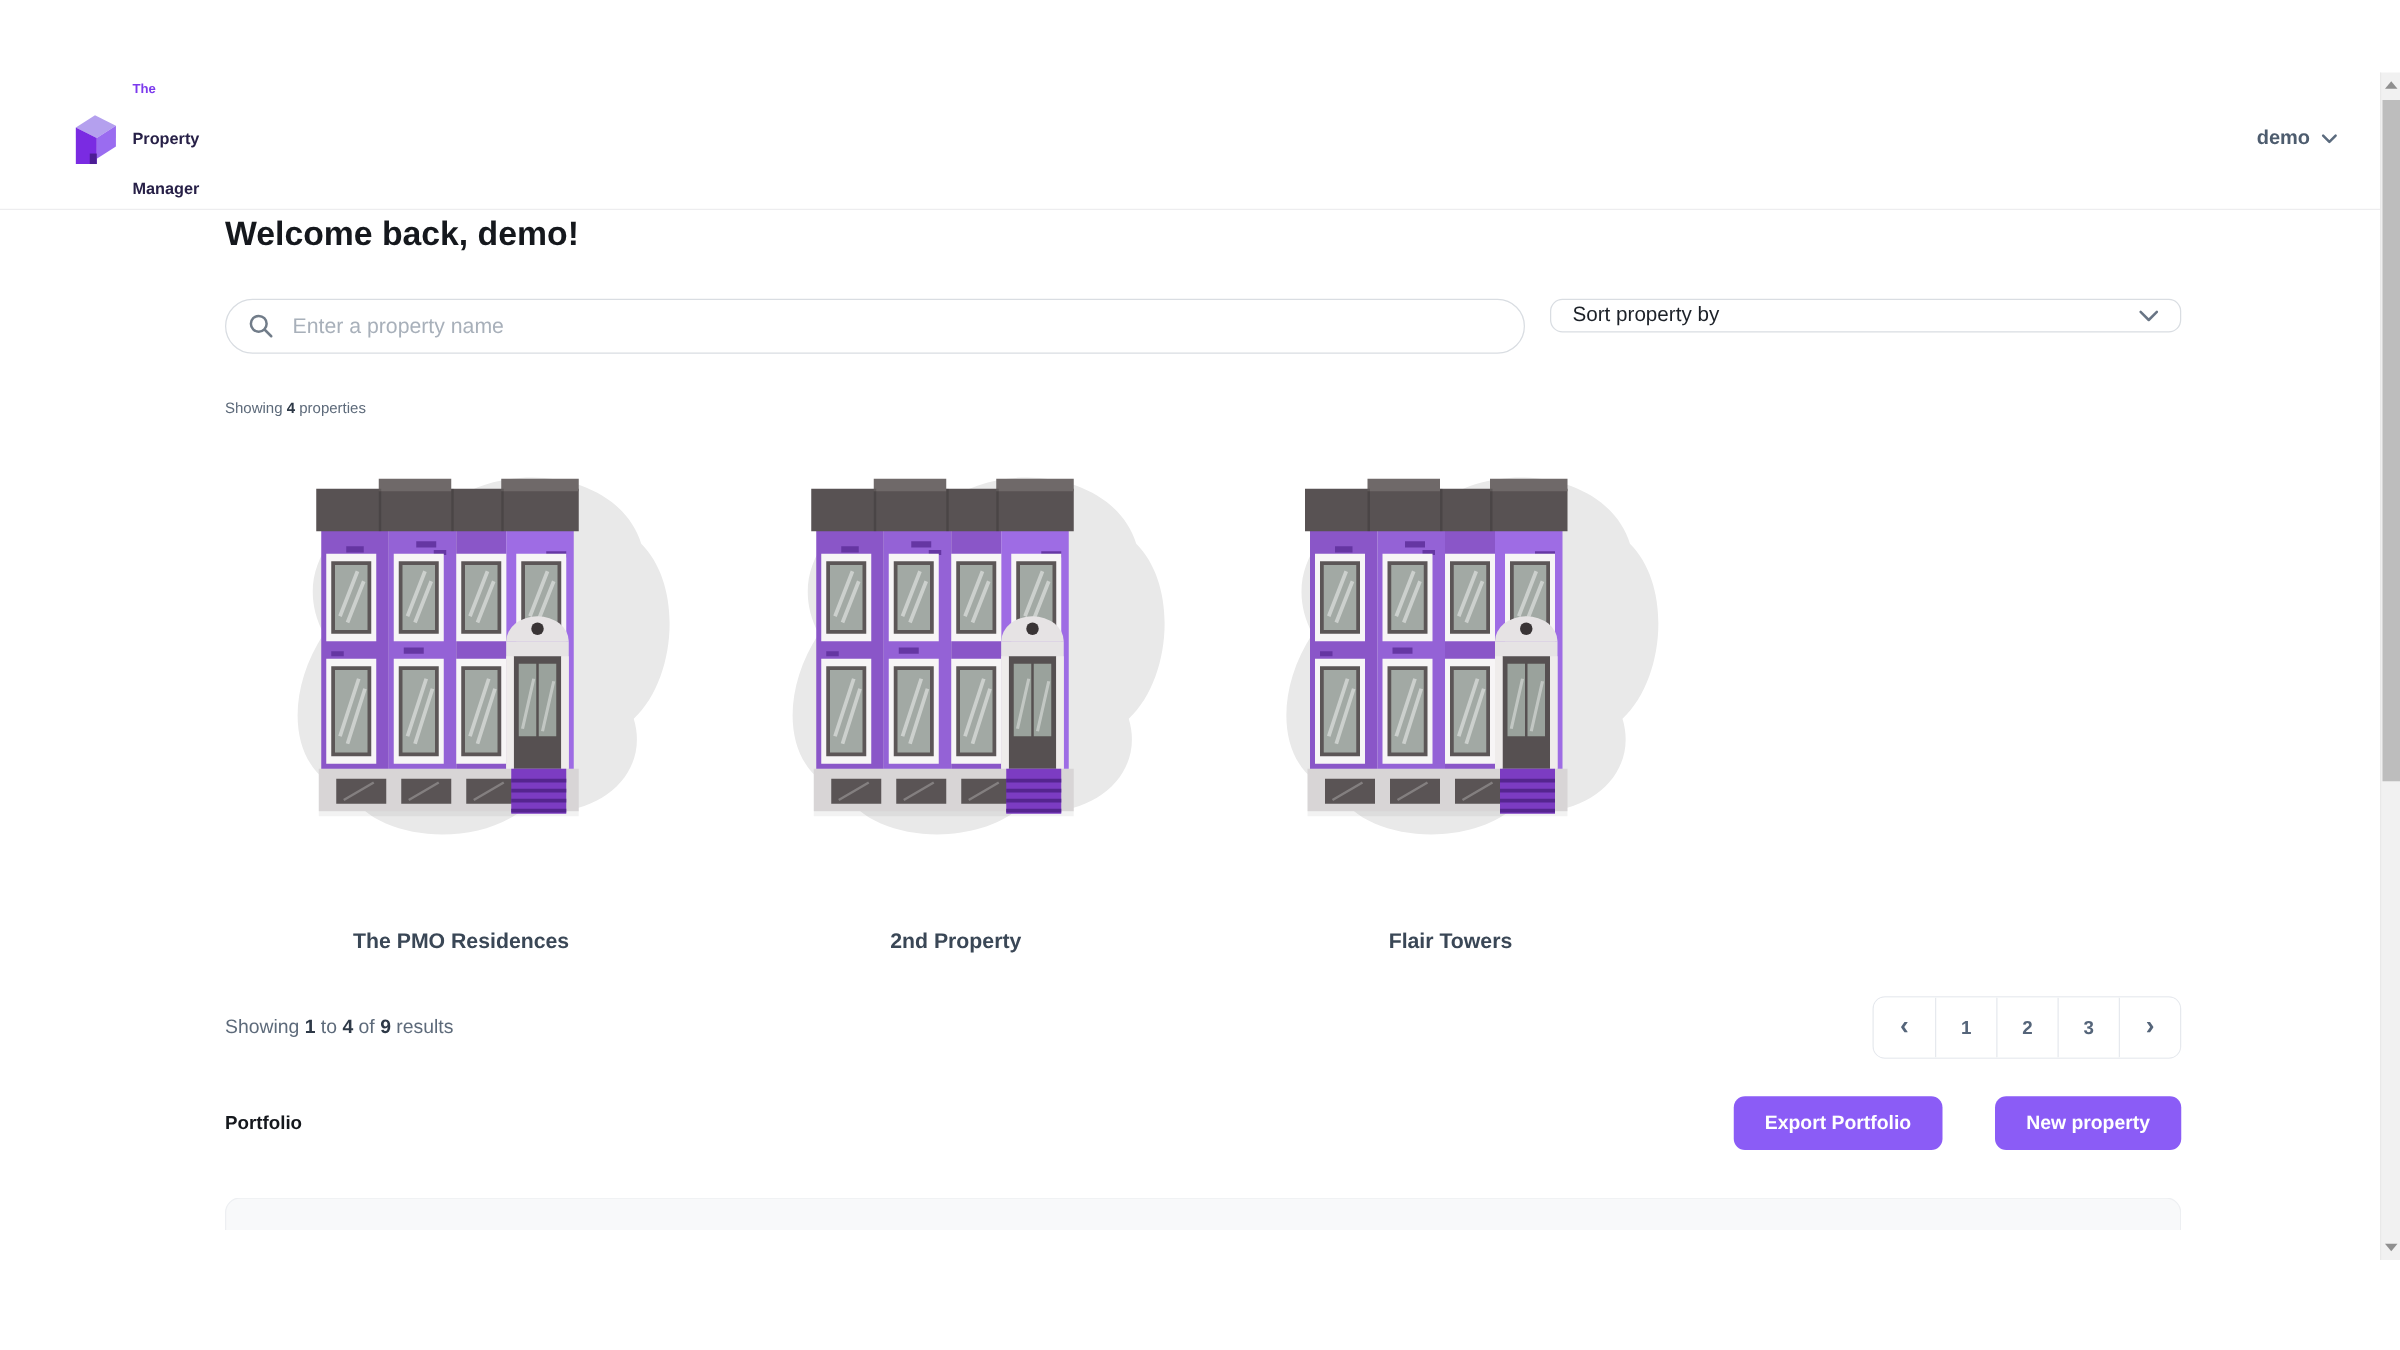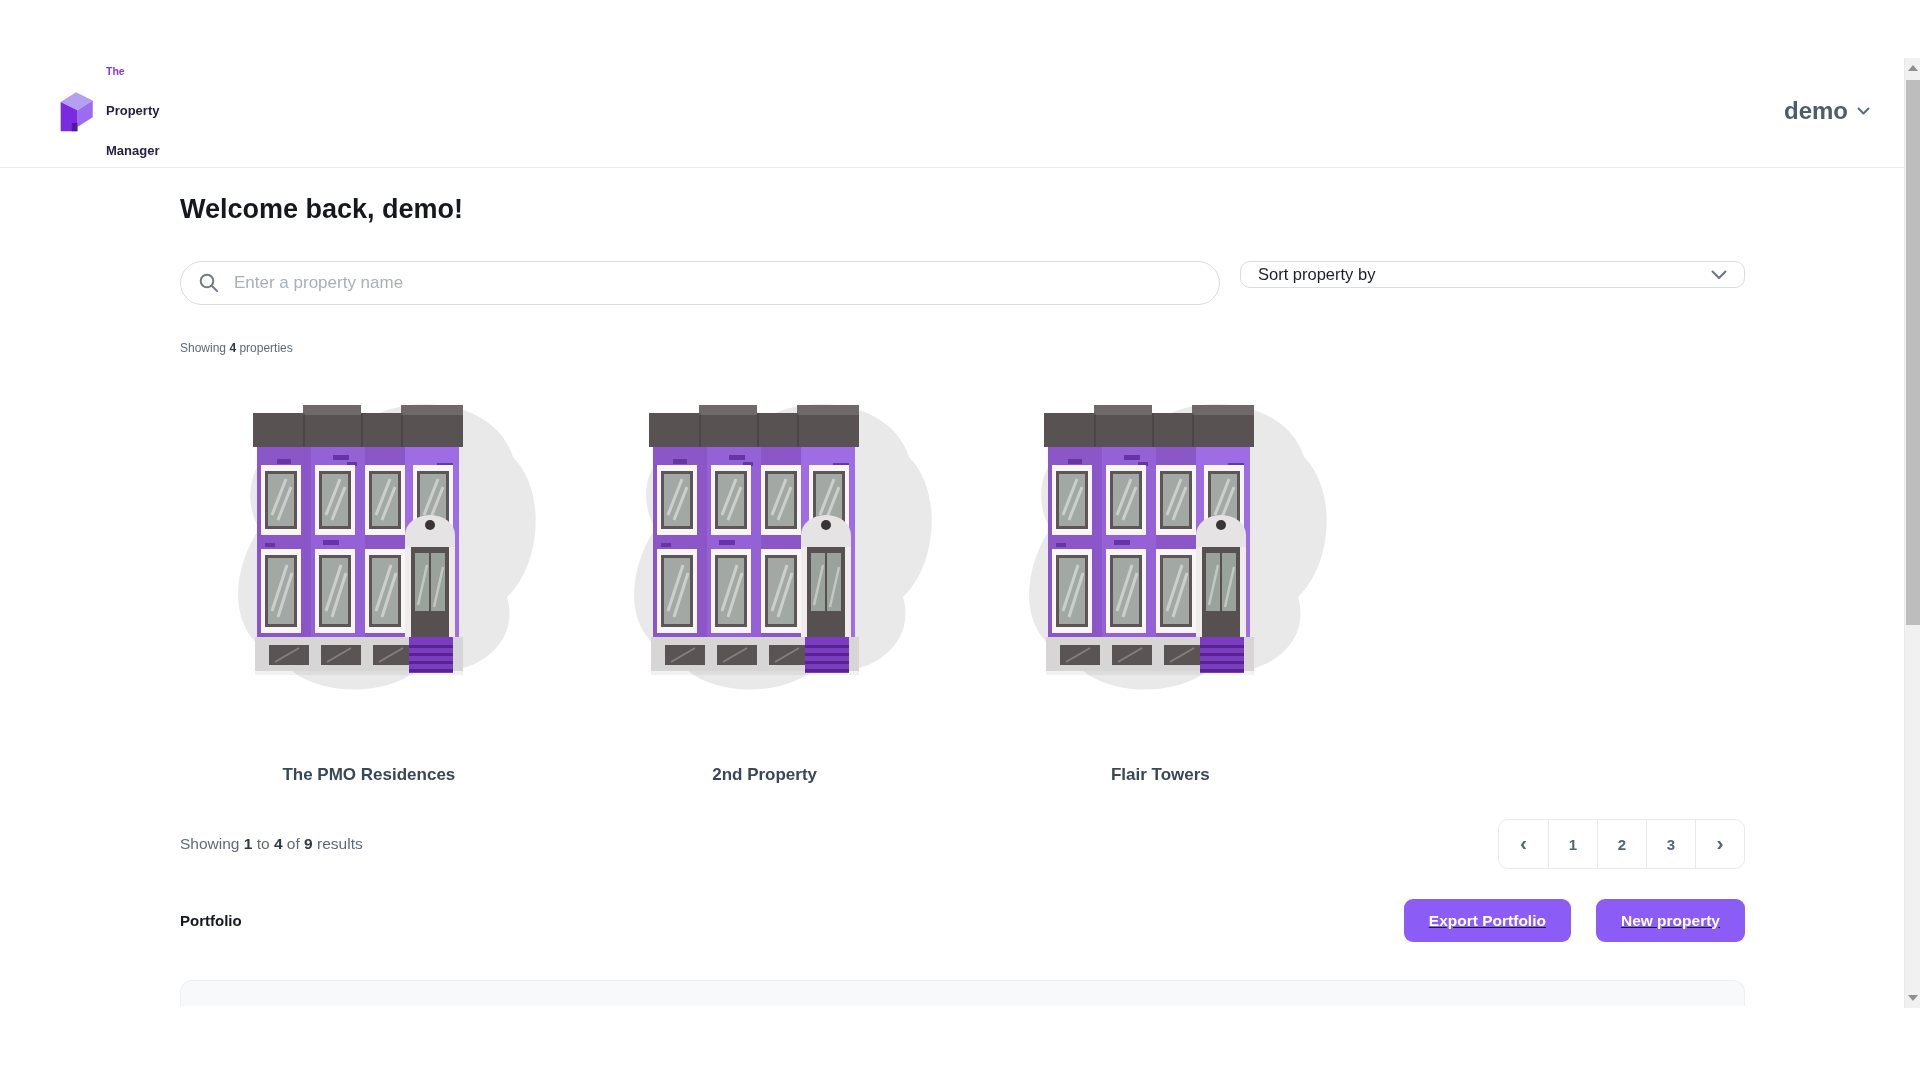--- a/index.html
+++ b/index.html
@@ -16,25 +16,25 @@
     border-bottom:1px solid #ededef;
     display:flex; align-items:center; justify-content:space-between;
     padding:0 34px 0 55px;
   }
   .logo { display:flex; align-items:center; gap:9px; cursor:pointer; }
   .logo-text { display:flex; flex-direction:column; line-height:12px;gap:28px; }
   .logo-the { font-size:10.5px; font-weight:700; color:#7c3aed; }
   .logo-strong { font-size:13px; font-weight:800; color:#272047; }
   .user-menu {
     display:flex; align-items:center; gap:9px; cursor:pointer;
-    font-size:24px; font-weight:700; color:#4d5c6e;
+    font-size:16px; font-weight:700; color:#4d5c6e;
   }
 
   
-  .main { position:absolute; left:180px; top:184px; width:1565px; }
+  .main { position:absolute; left:180px; top:162px; width:1565px; }
   .welcome { margin:10px 0 0; font-size:27px; font-weight:800; color:#15181d; }
 
   .controls { display:flex; gap:20px; margin-top:36px; }
   .search-box {
     flex:1; height:44px; border:1.5px solid #d9dde2; border-radius:22px;
     display:flex; align-items:center; gap:13px; padding:0 18px; background:#fff;
   }
   .search-input {
     border:none; outline:none; flex:1; font-size:17px; color:#333a44;
     font-family:inherit; background:transparent;
@@ -64,21 +64,21 @@
   .page-btn {
     width:49px; height:48px; display:flex; align-items:center; justify-content:center;
     font-size:15px; font-weight:600; color:#55657a; background:#fff;
     border:none; border-left:1px solid #e6e9ee; cursor:pointer; font-family:inherit;
   }
   .page-btn:first-child { border-left:none; }
   .page-btn.chev { font-size:21px; font-weight:700; padding-bottom:3px; }
 
   .portfolio-row { display:flex; justify-content:space-between; align-items:center; margin-top:30px; }
   .portfolio-title { margin:0; font-size:15px; font-weight:800; color:#15181d; }
-  .btns { display:flex; gap:25px;text-decoration:underline; }
+  .btns { display:flex; gap:42px; }
   .btn {
     height:43px; padding:0 25px; border:none; border-radius:9px;
     background:var(--accent); color:#fff; font-weight:700; font-size:15.5px;
     font-family:inherit; cursor:pointer;
   }
 
   .table-bar {
     margin-top:38px; height:26px; background:#f8f9fa;
     border:1px solid #edeff2; border-bottom:none; border-radius:12px 12px 0 0;
   }

